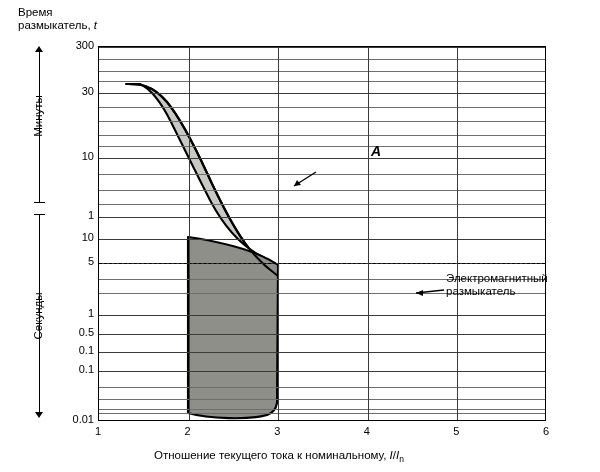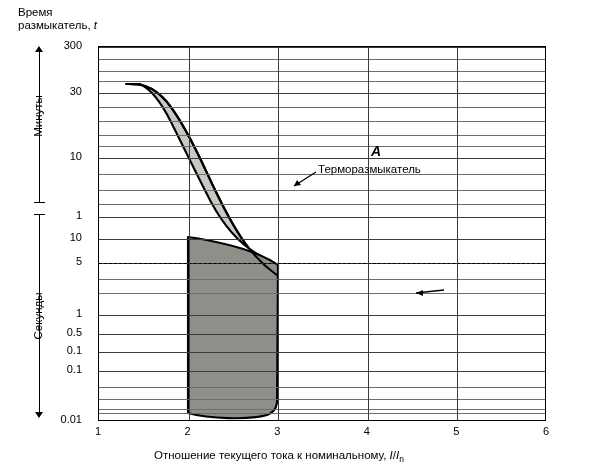--- a/index.html
+++ b/index.html
@@ -57,21 +57,21 @@
     position: absolute;
     left: 0;
     width: 100%;
     height: 0;
     border-top: 1.4px dashed #000;
   }
 
   
   .ytick {
     position: absolute;
-    right: 12px;
+    right: 0;
     text-align: right;
     font-size: 11px;
     line-height: 11px;
     white-space: nowrap;
   }
   #y-tick-col {
     left: 56px;
     top: 46px;
     width: 38px;
     height: 375px;
@@ -277,21 +277,24 @@
         <path d="M 27,37
                  C 38,37 52,36 68,55
                  C 82,72 96,100 108,126
                  C 120,152 132,177 146,196
                  C 156,210 168,221 179,229" fill="none" stroke="#000000" stroke-width="2.1"></path>
       </svg>
     </div>
   </div>
 
   <div id="label-a" class="abs">A</div>
-  <div id="callout-thermal" class="callout">Терморазмыкатель</div>
+  <div id="callout-emag" class="callout">
+    <span>Электромагнитный</span><br>
+    <span>размыкатель</span>
+  </div>
 
   <svg class="overlay">
     <path d="M 316,172 L 294,186" stroke="#000" stroke-width="1.3" fill="none"></path>
     <path d="M 294,186 l 7,-1 l -4,-5 Z" fill="#000"></path>
     <path d="M 444,290 L 416,293" stroke="#000" stroke-width="1.3" fill="none"></path>
     <path d="M 416,293 l 7,-3 l 0,6 Z" fill="#000"></path>
   </svg>
 
   <div id="x-tick-row" class="abs">
     <div class="xtick" style="left:0px;">1</div>

